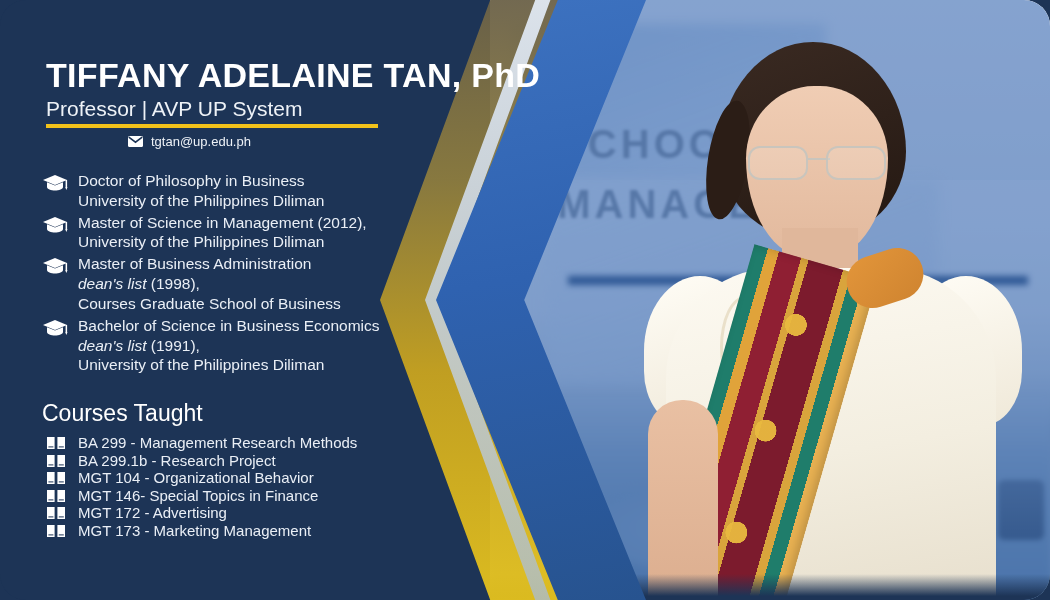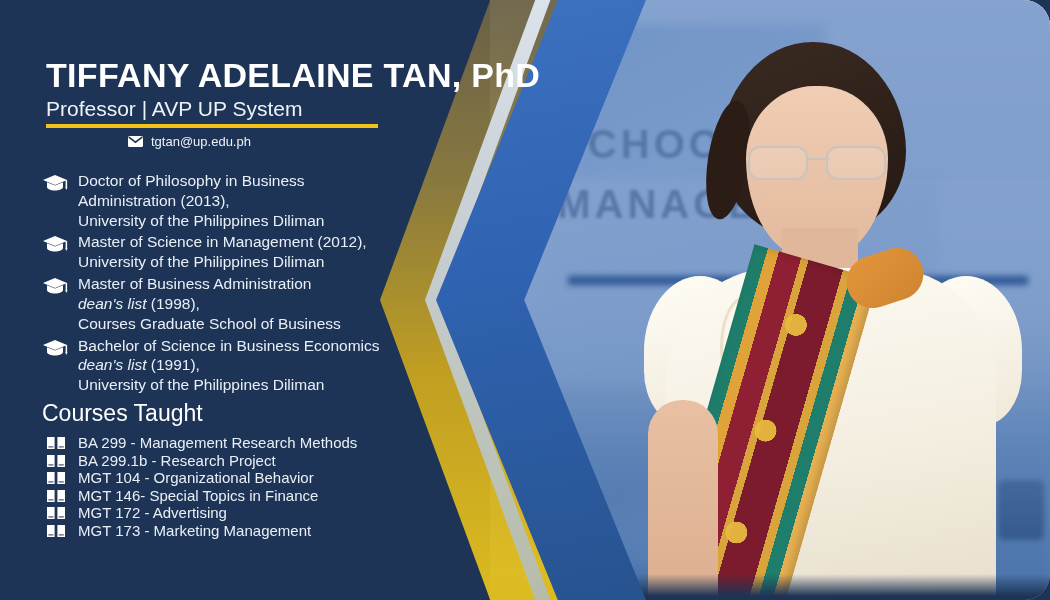--- a/index.html
+++ b/index.html
@@ -293,21 +293,20 @@
         <span class="edu-ico">
           <svg width="26" height="18" viewBox="0 0 26 18">
             <path d="M13 1 L25 6 L13 11 L1 6 Z" fill="#ffffff"></path>
             <path d="M5 8.2 V13 C5 15.2 9 16.6 13 16.6 C17 16.6 21 15.2 21 13 V8.2 L13 11.6 Z" fill="#ffffff"></path>
             <rect x="23.6" y="6" width="1.5" height="7" fill="#ffffff"></rect>
             <path d="M23.2 13 h2.3 l-1.15 3 z" fill="#ffffff"></path>
           </svg>
         </span>
         <span class="edu-lines">
           <span class="ln">Doctor of Philosophy in Business</span>
-          <span class="ln">Administration (2013),</span>
           <span class="ln">University of the Philippines Diliman</span>
         </span>
       </div>
 
       <div class="edu-item">
         <span class="edu-ico">
           <svg width="26" height="18" viewBox="0 0 26 18">
             <path d="M13 1 L25 6 L13 11 L1 6 Z" fill="#ffffff"></path>
             <path d="M5 8.2 V13 C5 15.2 9 16.6 13 16.6 C17 16.6 21 15.2 21 13 V8.2 L13 11.6 Z" fill="#ffffff"></path>
             <rect x="23.6" y="6" width="1.5" height="7" fill="#ffffff"></rect>

